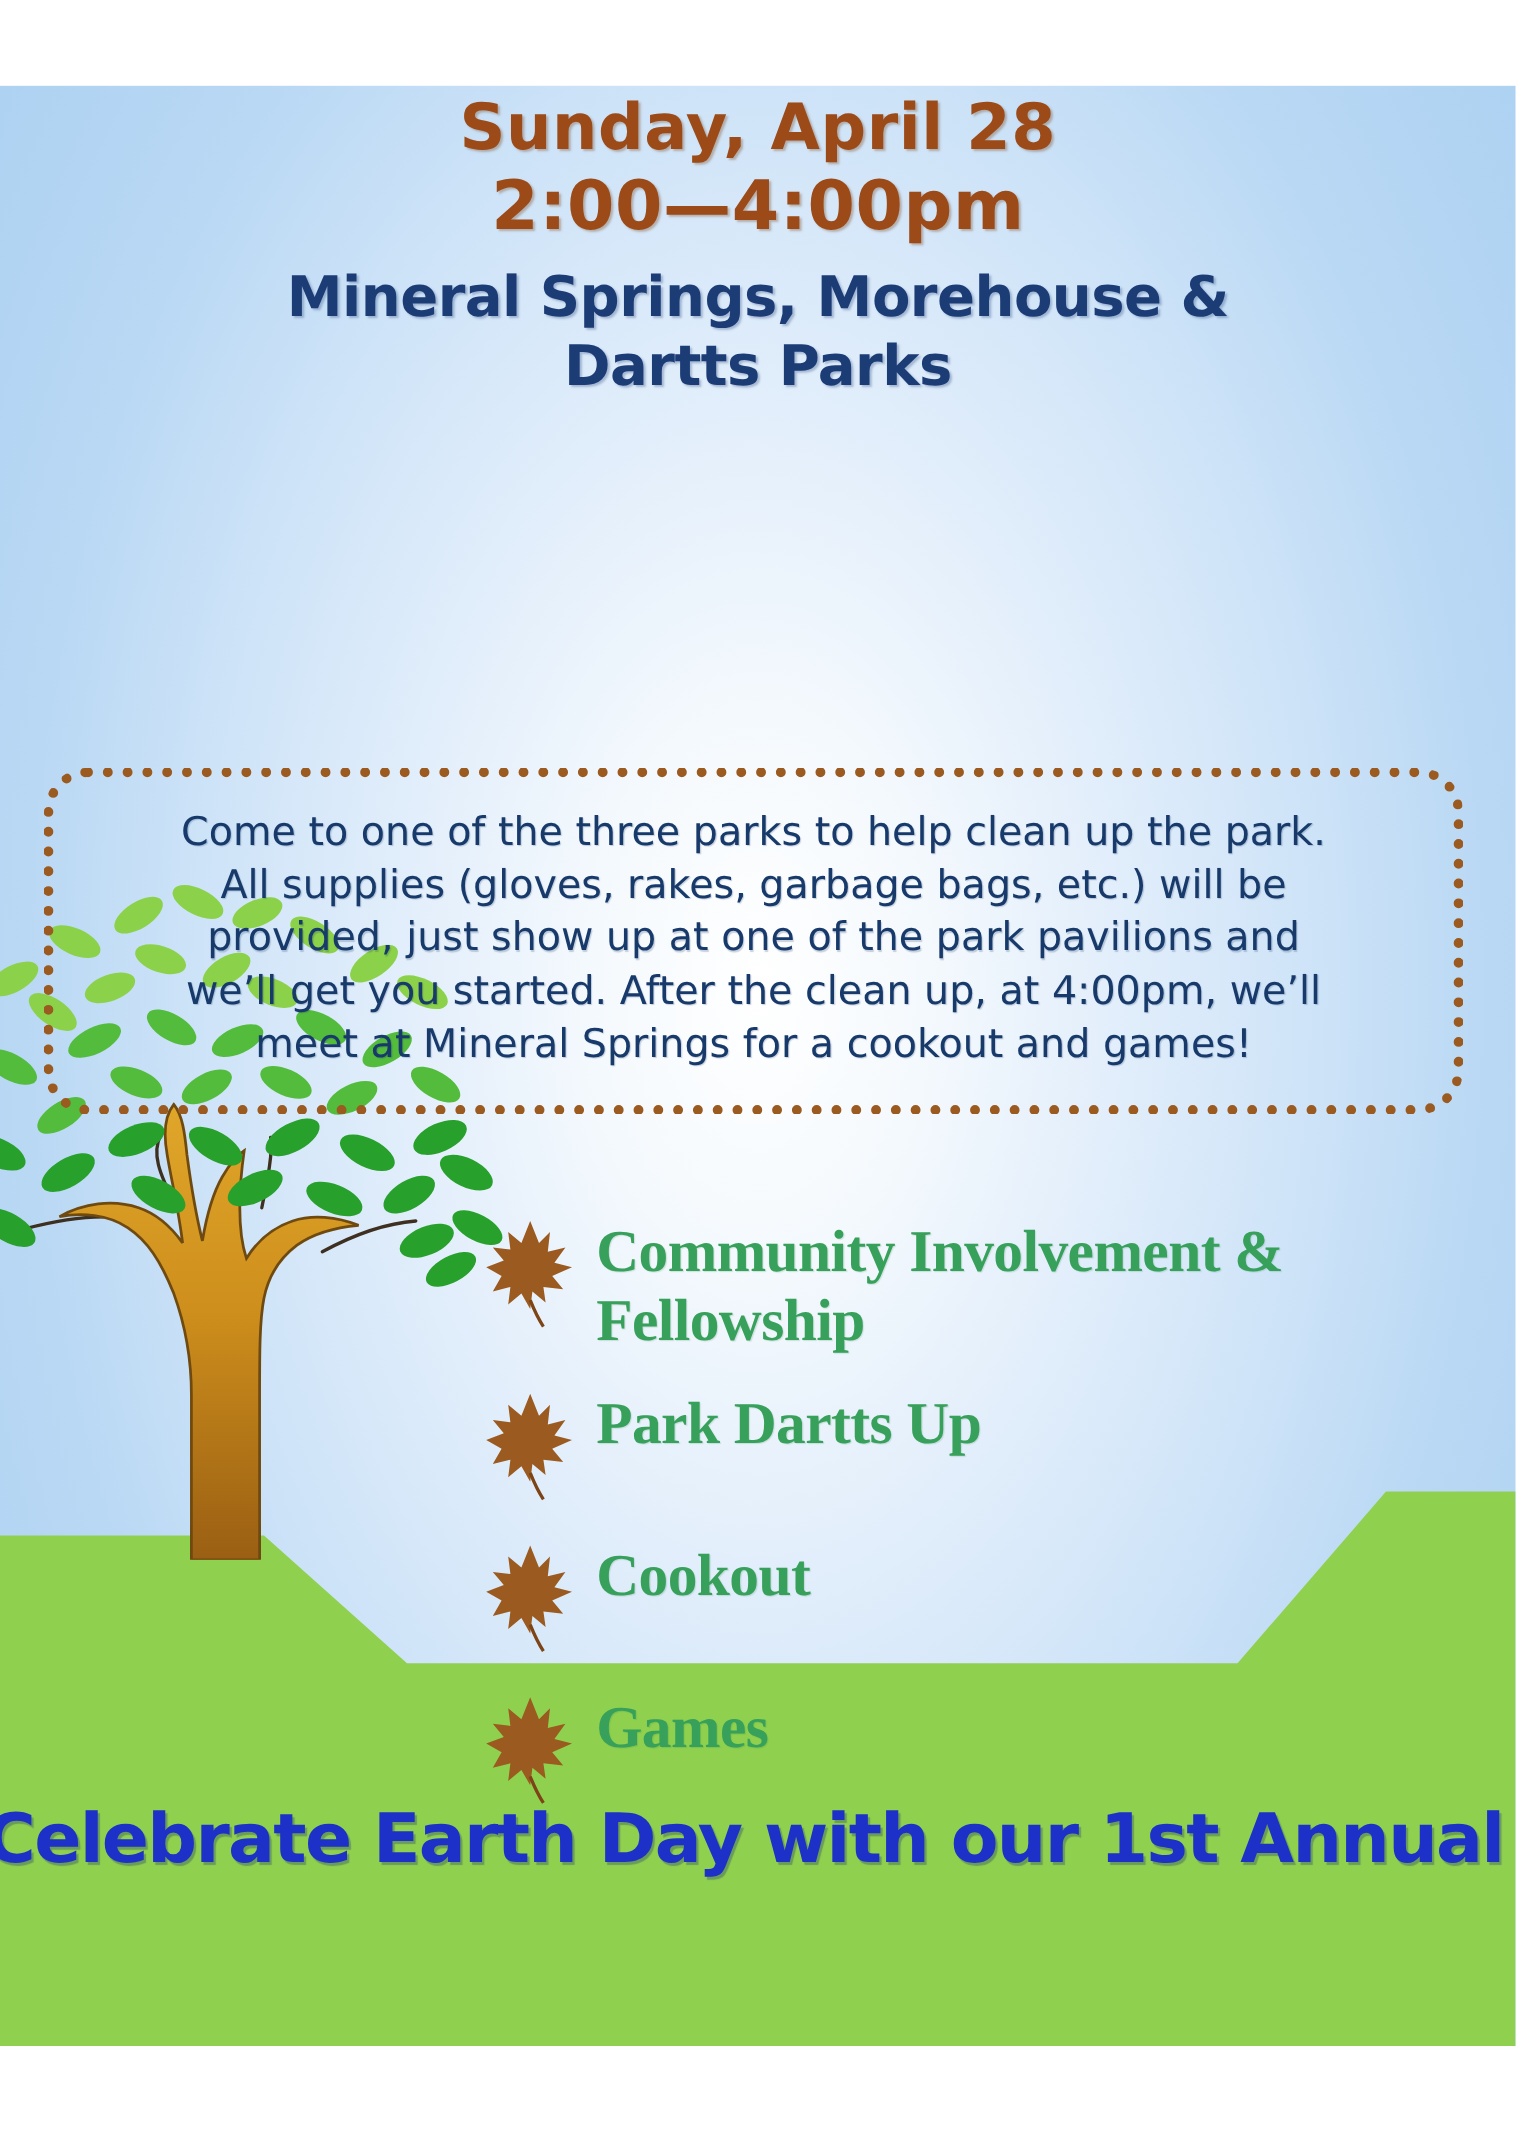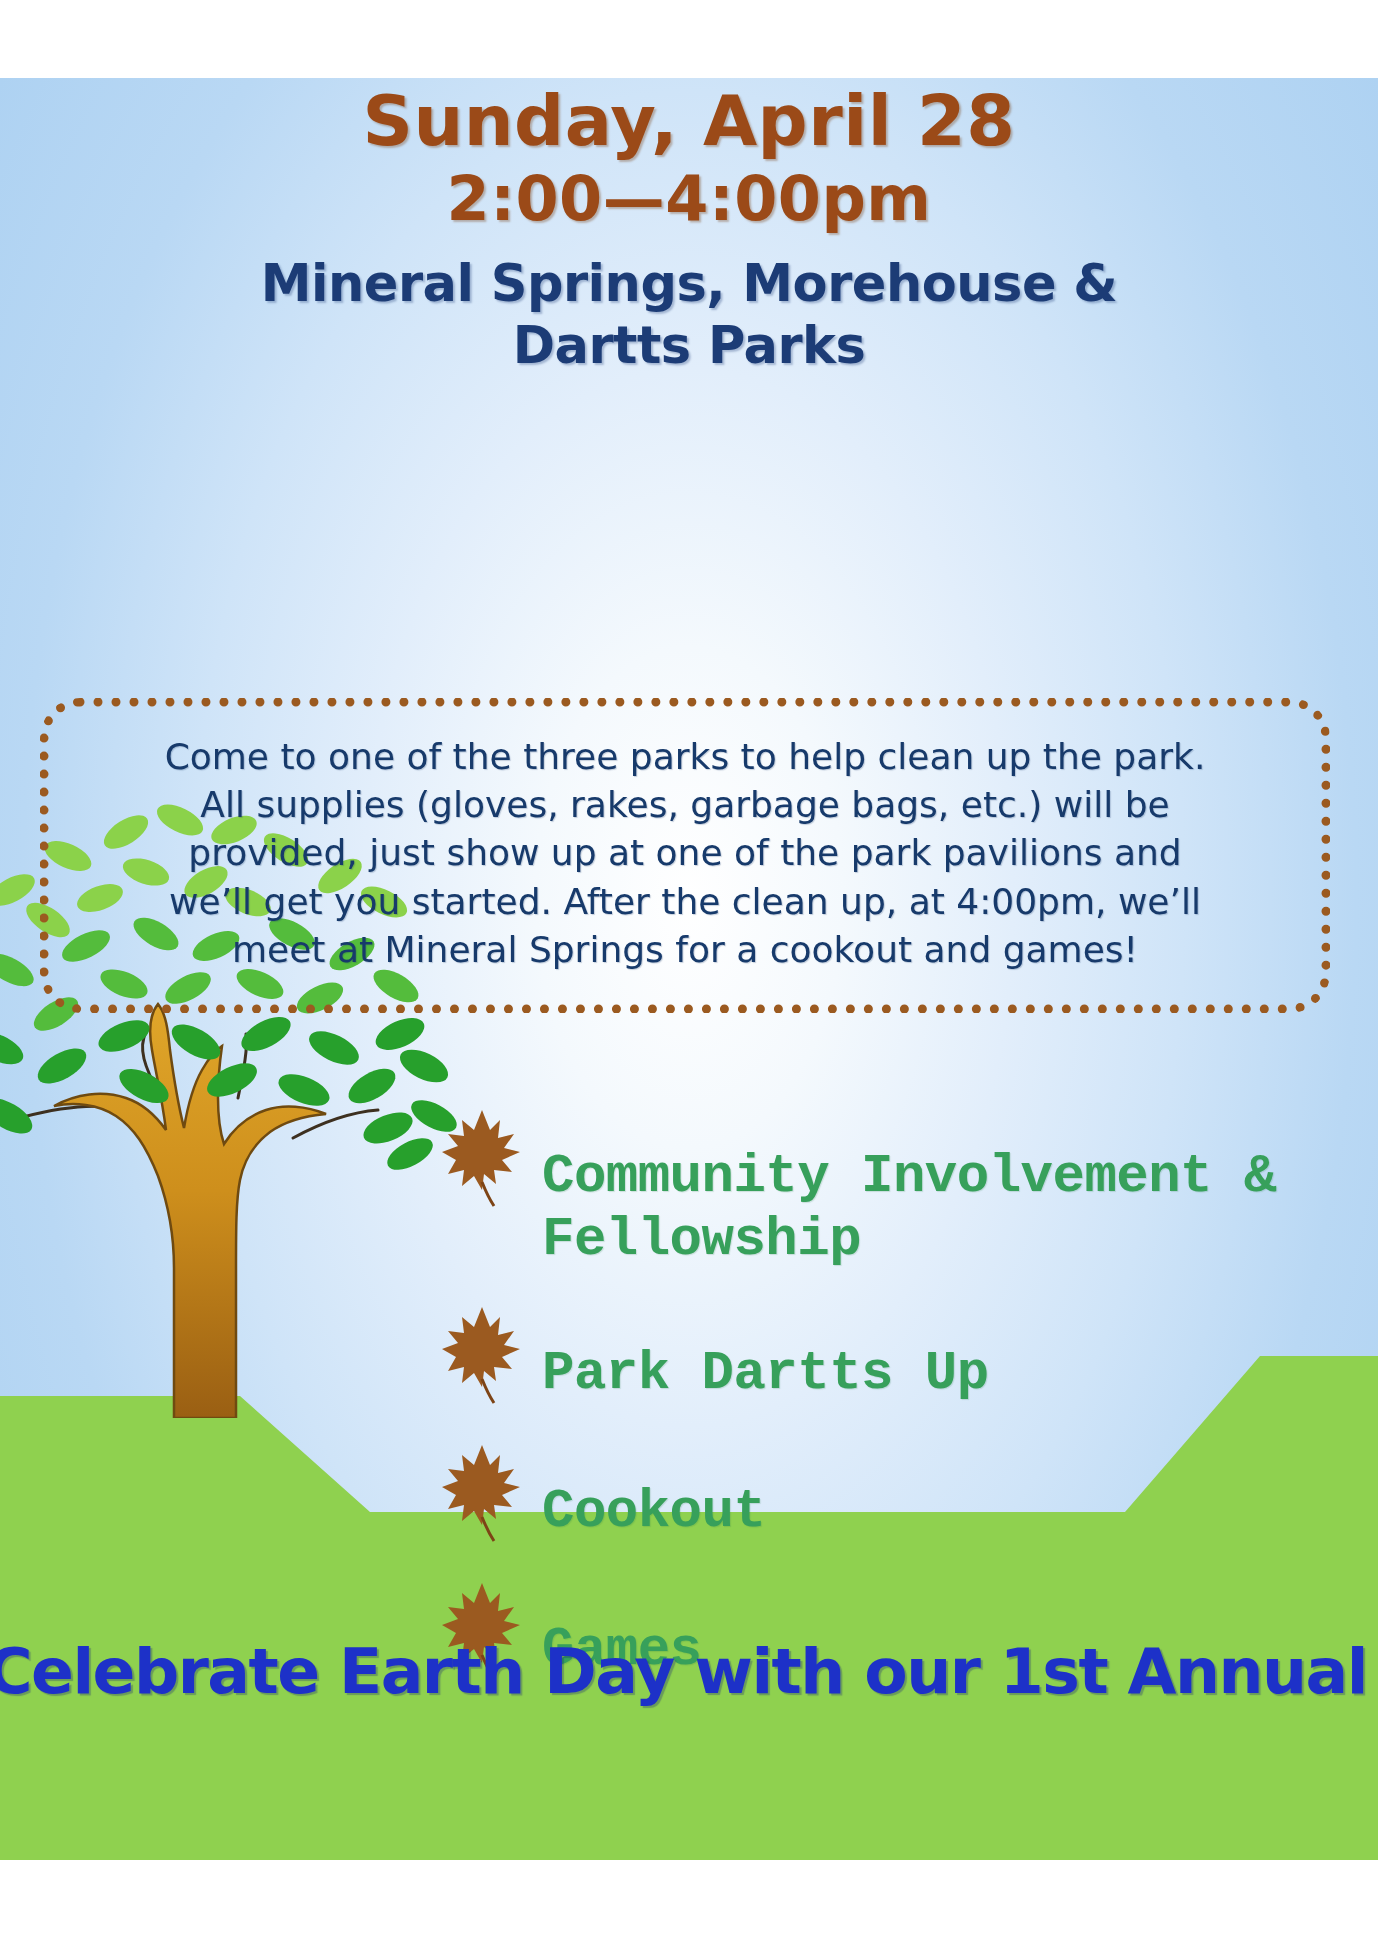--- a/index.html
+++ b/index.html
@@ -74,21 +74,21 @@
     text-align: center;
   }
   .headline {
     font-family: "DejaVu Sans", sans-serif;
     font-weight: bold;
     color: #9B4A18;
     letter-spacing: 0.5px;
     text-shadow: 2px 2px 2px rgba(120,70,30,0.35);
     line-height: 1.02;
   }
-  .headline .l1 { display:block; font-size: 70px; padding-top: 8px; }
+  .headline .l1 { display:block; font-size: 58px; padding-top: 8px; }
   .headline .l2 { display:block; font-size: 62px; padding-top: 10px; }
 
   .subhead {
     font-family: "DejaVu Sans", sans-serif;
     font-weight: bold;
     color: #1C3C76;
     font-size: 51px;
     line-height: 1.22;
     padding-top: 22px;
     text-shadow: 2px 2px 2px rgba(30,60,120,0.30);
@@ -135,29 +135,28 @@
   }
   .leaf-icon {
     flex: 0 0 auto;
     width: 84px;
     height: 104px;
     margin-right: 18px;
     margin-top: 4px;
   }
   .leaf-icon svg { display:block; width:100%; height:100%; }
   .bullet-label {
-    font-family: Liberation Mono, monospace;
+    font-family: Liberation Serif, serif;
     font-weight: bold;
     color: #37A05B;
     font-size: 54px;
     line-height: 1.16;
     padding-top: 6px;
     letter-spacing: -0.5px;
     text-shadow: 1px 1px 1px rgba(40,120,70,0.18);
-    margin-top: 40px;
   }
 
   
   .tagline {
     position: absolute;
     left: 0;
     bottom: 152px;
     width: 1378px;
     text-align: center;
     z-index: 7;

